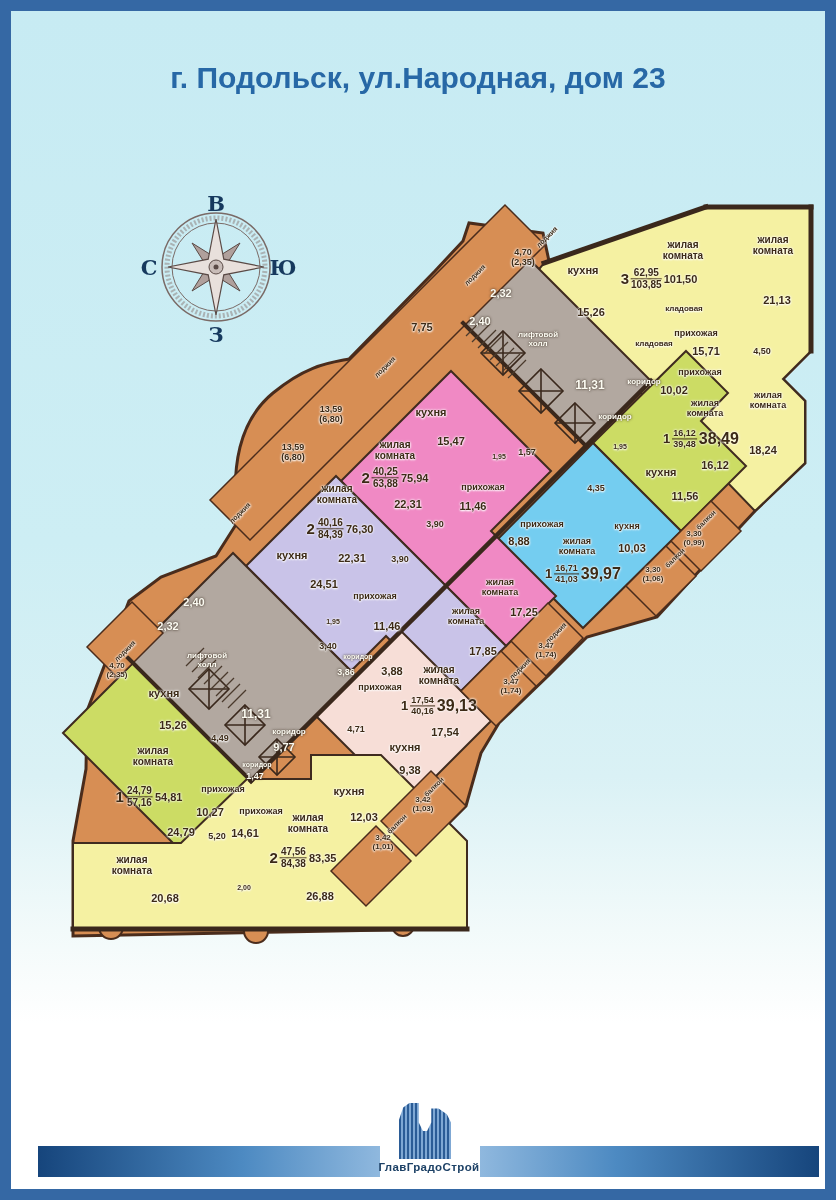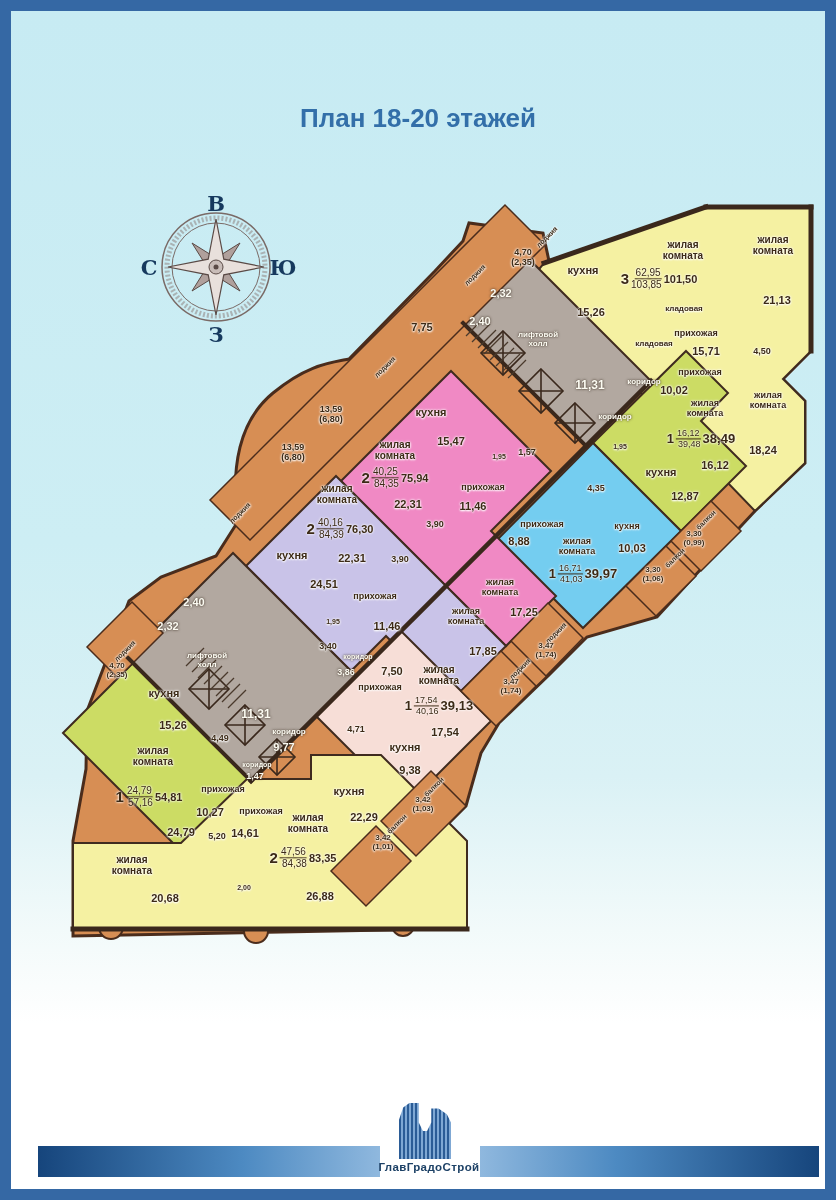--- a/index.html
+++ b/index.html
@@ -19,42 +19,42 @@
   .s7{font-size:7px;}.s8{font-size:8px;}.s9{font-size:9px;}.s12{font-size:12px;}
   .wh{color:#fcfbf2;text-shadow:0 0 2px rgba(70,58,45,.85),0 0 3px rgba(70,58,45,.6);}
   .wr46{white-space:normal;width:46px;}
   .wr40{white-space:normal;width:40px;}
   .wr34{white-space:normal;width:34px;}
   .wr30{white-space:normal;width:30px;}
   .rot{transform:translate(-50%,-50%) rotate(-45deg);}
   .apt{position:absolute;transform:translate(-50%,-50%);display:flex;align-items:center;gap:2px;
     color:#3c2a16;text-shadow:0 0 2px #fff,0 0 3px #fff;pointer-events:none;}
   .apt .an{font-weight:bold;font-size:15px;}
-  .apt .af{display:flex;flex-direction:column;font-weight:normal;font-size:10px;line-height:1.12;text-align:center;align-items:flex-end;}
+  .apt .af{display:flex;flex-direction:column;font-weight:bold;font-size:10px;line-height:1.12;text-align:center;}
   .apt .af i{font-style:normal;}
   .apt .af i:first-child{border-bottom:1.3px solid #3c2a16;padding:0 1px;}
   .apt .ax{font-weight:bold;font-size:11px;}
   .apt.sm .an{font-size:13px;}
   .apt.sm .af{font-size:9px;}
-  .apt.sm .ax{font-size:13px;text-align:right;}
+  .apt.sm .ax{font-size:16px;text-align:right;}
   #footer-bar-left,#footer-bar-right{position:absolute;top:1135px;height:31px;}
   #footer-bar-left{left:27px;width:342px;background:linear-gradient(90deg,#16457c,#4d8ac2 60%,#8fb8de);}
   #footer-bar-right{left:469px;width:339px;background:linear-gradient(90deg,#8fb8de,#4d8ac2 40%,#16457c);}
   #logo-building{position:absolute;left:388px;top:1092px;width:52px;height:56px;
     background:repeating-linear-gradient(90deg,#2b5c96 0 2.5px,#7fa8d4 2.5px 4px);
     clip-path:polygon(0 100%,0 30%,8% 8%,20% 0,38% 0,38% 35%,46% 50%,54% 50%,62% 35%,62% 10%,76% 10%,92% 20%,100% 35%,100% 100%);}
   #logo-text{position:absolute;left:338px;top:1150px;width:160px;text-align:center;
     font-weight:bold;font-size:11.5px;color:#1d4166;letter-spacing:.4px;}
 </style>
 </head>
 <body>
 
 <div id="page">
 
-  <div class="title" id="t2">План 18-20 этажей</div>
+  <div class="title" id="t1">г. Подольск, ул.Народная, дом 23</div>
 
   <svg width="836" height="1200" viewBox="0 0 836 1200">
 
     <path d="M62,925 L62,830 L75,758 L76,700 L118,590 L150,566 L205,545 L226,512
          C220,455 228,410 262,382 C296,354 318,352 338,348
          L424,260 L452,230 L458,212 L532,222 L538,250 L695,196 L800,196 L800,340
          L772,368 L794,390 L794,452 L744,500 L690,558 L646,606 L576,626 L538,664
          L488,712 L470,742 L455,795 L405,845 L358,893 L430,918 Z" fill="#d78e54" stroke="#4a2c1c" stroke-width="3"></path>
     <circle cx="100" cy="916" r="12" fill="#d78e54" stroke="#4a2c1c" stroke-width="2"></circle>
     <circle cx="245" cy="920" r="12" fill="#d78e54" stroke="#4a2c1c" stroke-width="2"></circle>
@@ -180,21 +180,21 @@
   <div class="apt sm" style="left:690px;top:428px">
     <span class="an">1</span>
     <span class="af">
         <i>16,12</i>
         <i>39,48</i>
       </span>
     <span class="ax">38,49</span>
   </div>
   <div class="lb" style="left:704px;top:455px">16,12</div>
   <div class="lb" style="left:650px;top:462px">кухня</div>
-  <div class="lb" style="left:674px;top:486px">12,87</div>
+  <div class="lb" style="left:674px;top:486px">11,56</div>
   <div class="lb s7" style="left:609px;top:436px">1,95</div>
 
   <div class="lb s9" style="left:531px;top:514px">прихожая</div>
   <div class="lb" style="left:508px;top:531px">8,88</div>
   <div class="lb nm9" style="left:566px;top:536px">жилая комната</div>
   <div class="apt sm" style="left:572px;top:563px">
     <span class="an">1</span>
     <span class="af">
         <i>16,71</i>
         <i>41,03</i>
@@ -205,21 +205,21 @@
   <div class="lb" style="left:621px;top:538px">10,03</div>
   <div class="lb s9" style="left:585px;top:478px">4,35</div>
 
   <div class="lb" style="left:420px;top:402px">кухня</div>
   <div class="lb" style="left:440px;top:431px">15,47</div>
   <div class="lb nm" style="left:384px;top:440px">жилая комната</div>
   <div class="apt" style="left:384px;top:467px">
     <span class="an">2</span>
     <span class="af">
         <i>40,25</i>
-        <i>84,35</i>
+        <i>63,88</i>
       </span>
     <span class="ax">75,94</span>
   </div>
   <div class="lb" style="left:397px;top:494px">22,31</div>
   <div class="lb s9" style="left:472px;top:477px">прихожая</div>
   <div class="lb" style="left:462px;top:496px">11,46</div>
   <div class="lb s7" style="left:488px;top:446px">1,95</div>
   <div class="lb s9" style="left:516px;top:442px">1,57</div>
   <div class="lb s9" style="left:424px;top:514px">3,90</div>
   <div class="lb nm9" style="left:489px;top:577px">жилая комната</div>
@@ -240,21 +240,21 @@
   <div class="lb" style="left:281px;top:545px">кухня</div>
   <div class="lb" style="left:313px;top:574px">24,51</div>
   <div class="lb s9" style="left:364px;top:586px">прихожая</div>
   <div class="lb" style="left:376px;top:616px">11,46</div>
   <div class="lb s7" style="left:322px;top:611px">1,95</div>
   <div class="lb s9" style="left:317px;top:636px">3,40</div>
   <div class="lb s9" style="left:389px;top:549px">3,90</div>
   <div class="lb nm9" style="left:455px;top:606px">жилая комната</div>
   <div class="lb" style="left:472px;top:641px">17,85</div>
 
-  <div class="lb" style="left:381px;top:661px">7,50</div>
+  <div class="lb" style="left:381px;top:661px">3,88</div>
   <div class="lb s9" style="left:369px;top:677px">прихожая</div>
   <div class="lb nm" style="left:428px;top:665px">жилая комната</div>
   <div class="apt sm" style="left:428px;top:695px">
     <span class="an">1</span>
     <span class="af">
         <i>17,54</i>
         <i>40,16</i>
       </span>
     <span class="ax">39,13</span>
   </div>
@@ -287,21 +287,21 @@
   <div class="apt" style="left:292px;top:847px">
     <span class="an">2</span>
     <span class="af">
         <i>47,56</i>
         <i>84,38</i>
       </span>
     <span class="ax">83,35</span>
   </div>
   <div class="lb" style="left:309px;top:886px">26,88</div>
   <div class="lb" style="left:338px;top:781px">кухня</div>
-  <div class="lb" style="left:353px;top:807px">22,29</div>
+  <div class="lb" style="left:353px;top:807px">12,03</div>
   <div class="lb s9" style="left:206px;top:826px">5,20</div>
   <div class="lb s7" style="left:233px;top:877px">2,00</div>
 
   <div class="lb wh" style="left:490px;top:283px">2,32</div>
   <div class="lb wh" style="left:469px;top:311px">2,40</div>
   <div class="lb wh s8 wr46" style="left:527px;top:329px">лифтовой холл</div>
   <div class="lb wh s12" style="left:579px;top:374px">11,31</div>
   <div class="lb wh s8" style="left:633px;top:371px">коридор</div>
   <div class="lb wh s8" style="left:604px;top:406px">коридор</div>
 

